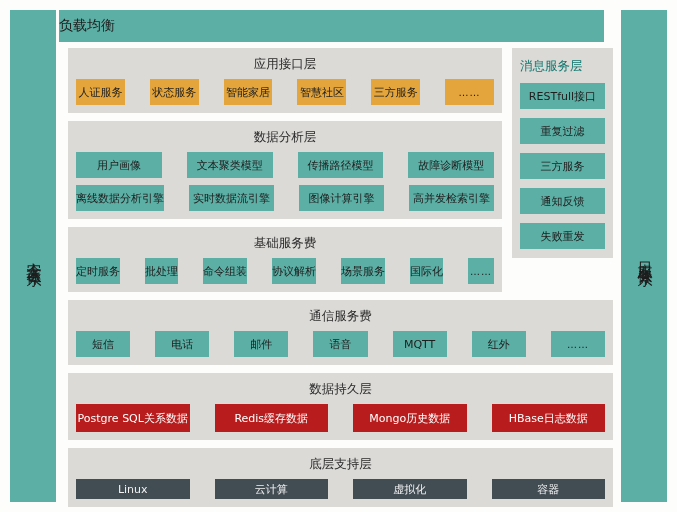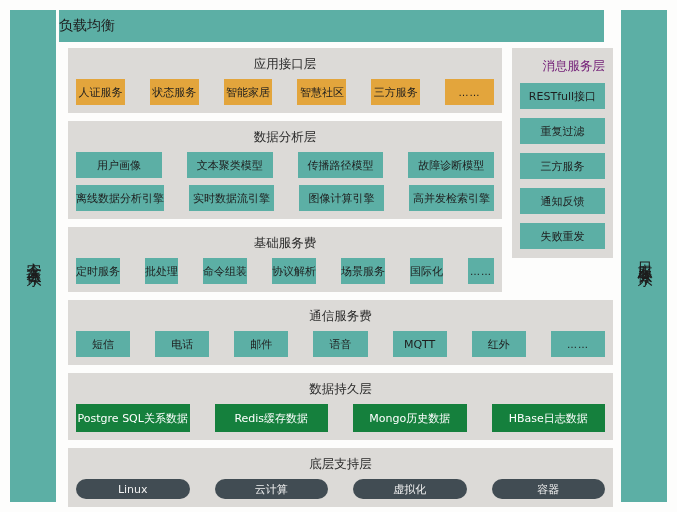--- a/index.html
+++ b/index.html
@@ -95,50 +95,50 @@
     height: 26px;
     display: flex;
     align-items: center;
     justify-content: center;
     font-size: 11px;
     color: #1e1e1e;
     white-space: nowrap;
   }
   .cell.teal   { background: #5cafa5; }
   .cell.orange { background: #e3a53c; }
-  .cell.steel  { background: #15803d; color: #ffffff; }
+  .cell.steel  { background: #b91c1c; color: #ffffff; }
   .cell.dark   { background: #414c53; color: #f2f2f2; }
   .cell.ellipsis { letter-spacing: 1px; font-size: 10px; }
 
   
   .msg-panel {
     background: #dcdad7;
     padding: 6px 8px 9px 8px;
   }
   .msg-panel .msg-title {
-    text-align: right;
+    text-align: left;
     font-size: 12.5px;
-    color: #701a75;
+    color: #0f766e;
     padding: 4px 0 8px 0;
   }
   .msg-cell {
     height: 26px;
     display: flex;
     align-items: center;
     justify-content: center;
     font-size: 11px;
     color: #1e1e1e;
     background: #5cafa5;
     margin-bottom: 9px;
     white-space: nowrap;
   }
   .msg-cell:last-child { margin-bottom: 0; }
 
   .persist .cell { height: 28px; }
-  .bottom .cell  { height: 20px; border-radius: 11px; }
+  .bottom .cell  { height: 20px; }
 </style>
 </head>
 <body>
 
 <div class="canvas">
 
   <div class="side-bar left">
     <span class="vtext">安全人证体系</span>
   </div>
 

